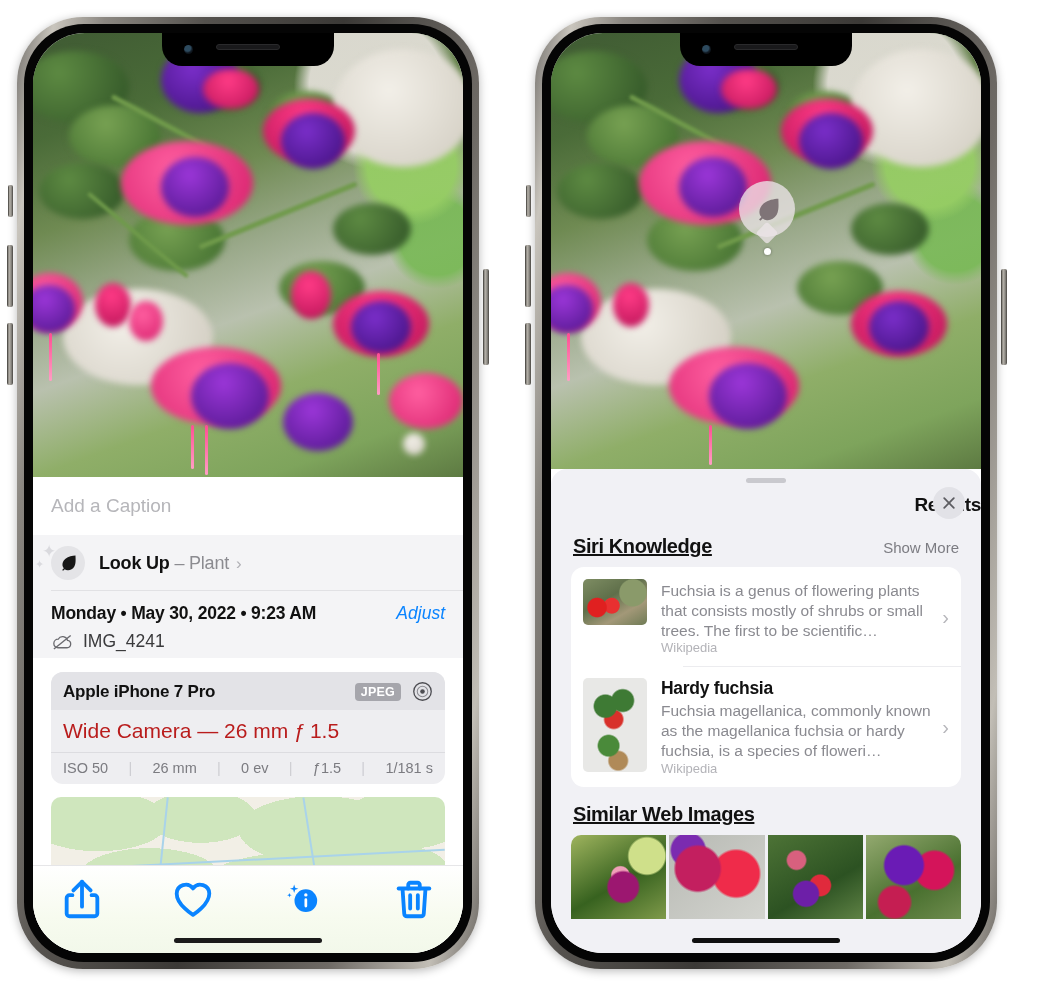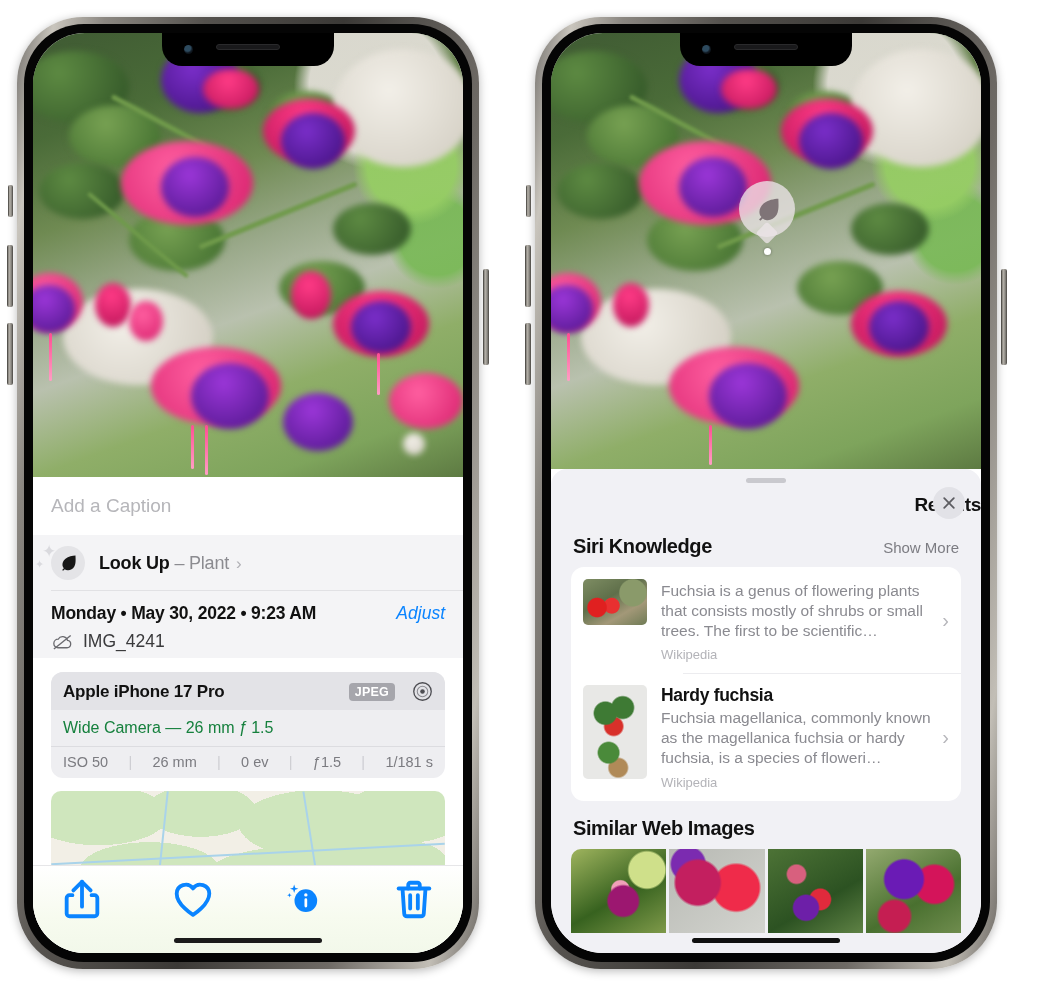--- a/index.html
+++ b/index.html
@@ -153,28 +153,28 @@
     overflow: hidden;
     background: #eeeef1;
     font-size: 16px;
   }
   .cam-head {
     display:flex; align-items:center; justify-content:space-between;
     padding: 9px 12px 8px;
     background: #e3e3e7;
   }
   .cam-head .title { font-size:17px; font-weight:700; color:#111; letter-spacing:-.2px;}
-  .cam-head .right { display:flex; align-items:center; gap:17px; }
+  .cam-head .right { display:flex; align-items:center; gap:11px; }
   .pill-jpeg {
     background:#a6a6ac; color:#fff; font-size:12.5px; font-weight:600;
     padding: 2px 6px; border-radius: 4px; letter-spacing: .2px;
   }
   .aperture-ic { width:21px; height:21px; }
   .cam-body { padding: 9px 12px 9px; position:relative; }
-  .cam-body .r1 { color:#15803d; font-size:16px; }
+  .cam-body .r1 { color:#b91c1c; font-size:21px; }
   .cam-body .r2 { color:#6a6a6f; font-size:16.5px; margin-top:5px; display:flex; align-items:center; justify-content:space-between;}
   .pill-vibrant {
     border:1px solid #a9a9b0; color:#5f5f66; font-size:12.5px;
     padding: 2px 10px; border-radius: 10px; letter-spacing:.4px;
   }
   .cam-foot {
     display:flex; align-items:center; justify-content:space-between;
     padding: 7px 12px 8px;
     border-top: 1px solid #dcdce0;
     color:#7b7b80; font-size:14.5px;
@@ -250,21 +250,21 @@
     position:absolute; right:16px; top:4px;
     width:32px; height:32px; border-radius:50%;
     background:#e2e2e7; display:flex; align-items:center; justify-content:center;
   }
   .res-close svg { width:16px; height:16px; stroke:#5c5c61; stroke-width:2.2; }
 
   .sec-head {
     display:flex; align-items:baseline; justify-content:space-between;
     padding: 8px 22px 9px;
   }
-  .sec-head .h { font-size: 20px; font-weight: 700; color:#111; letter-spacing:-.4px; }
+  .sec-head .h { font-size: 20px; font-weight: 700; color:#111; letter-spacing:-.4px;text-decoration:underline; }
   .sec-head .a { font-size: 15px; color:#7c7c82; }
 
   .card-group { margin: 0 20px; background:#fff; border-radius: 13px; overflow:hidden; }
   .know-row { display:flex; align-items:flex-start; padding: 12px 12px 11px; position:relative; }
   .know-row + .know-row::before{
     content:""; position:absolute; left:112px; right:0; top:0; height:1px; background:#ececef;
   }
   .know-thumb { width: 64px; flex: 0 0 64px; border-radius:5px; overflow:hidden; margin-right:14px; }
   .know-thumb.t1 {
     height: 46px;
@@ -280,21 +280,21 @@
       radial-gradient(circle at 35% 30%, #3e7a34 0 14%, rgba(0,0,0,0) 16%),
       radial-gradient(circle at 62% 24%, #3e7a34 0 13%, rgba(0,0,0,0) 15%),
       radial-gradient(circle at 48% 44%, #d8302a 0 14%, rgba(0,0,0,0) 17%),
       radial-gradient(circle at 40% 72%, #4a8a3a 0 13%, rgba(0,0,0,0) 15%),
       radial-gradient(circle at 55% 88%, #b08a58 0 10%, rgba(0,0,0,0) 12%),
       #e8e8e6;
   }
   .know-main { flex: 1 1 auto; min-width: 0; padding-right: 6px; }
   .know-title { font-size:17.5px; font-weight:700; color:#111; letter-spacing:-.3px; }
   .know-desc { font-size:15.5px; color:#8a8a90; line-height:1.28; margin-top:2px; }
-  .know-src { font-size:13px; color:#b3b3b8; margin-top: 7px; }
+  .know-src { font-size:13px; color:#b3b3b8; }
   .know-chev { align-self:center; color:#b6b6bb; font-size:20px; font-weight:400; padding-left:4px;}
 
   .web-strip { display:flex; gap:3px; margin: 0 20px; border-radius: 10px 10px 0 0; overflow:hidden; height: 84px; }
   .web-strip > div { flex: 1 1 0; }
   .w1 { background:
       radial-gradient(circle at 55% 62%, #9c1770 0 20%, rgba(0,0,0,0) 23%),
       radial-gradient(circle at 52% 48%, #f0a0b8 0 13%, rgba(0,0,0,0) 15%),
       radial-gradient(circle at 80% 25%, #cfe08a 0 18%, rgba(0,0,0,0) 20%),
       linear-gradient(150deg,#9fb45e,#37621f 55%,#7f9a4a);
   }
@@ -402,21 +402,21 @@
               <svg class="cloud-off" viewBox="0 0 28 22">
                 <path d="M8.5 18h11a4.5 4.5 0 0 0 .6-8.96A6.2 6.2 0 0 0 8.7 7.6 4.7 4.7 0 0 0 8.5 18z" fill="none" stroke="#6a6a6f" stroke-width="1.6"></path>
                 <line x1="3.5" y1="19.5" x2="24" y2="3" stroke="#6a6a6f" stroke-width="1.7"></line>
               </svg>
               <span class="fname">IMG_4241</span>
             </div>
           </div>
 
           <div class="cam-card">
             <div class="cam-head">
-              <span class="title">Apple iPhone 17 Pro</span>
+              <span class="title">Apple iPhone 7 Pro</span>
               <span class="right">
                 <span class="pill-jpeg">JPEG</span>
                 <svg class="aperture-ic" viewBox="0 0 24 24">
                   <circle cx="12" cy="12" r="10" fill="none" stroke="#4d4d52" stroke-width="1.5"></circle>
                   <circle cx="12" cy="12" r="6" fill="none" stroke="#8c8c92" stroke-width="1.2"></circle>
                   <circle cx="12" cy="12" r="2.6" fill="#4d4d52"></circle>
                 </svg>
               </span>
             </div>
             <div class="cam-body">

